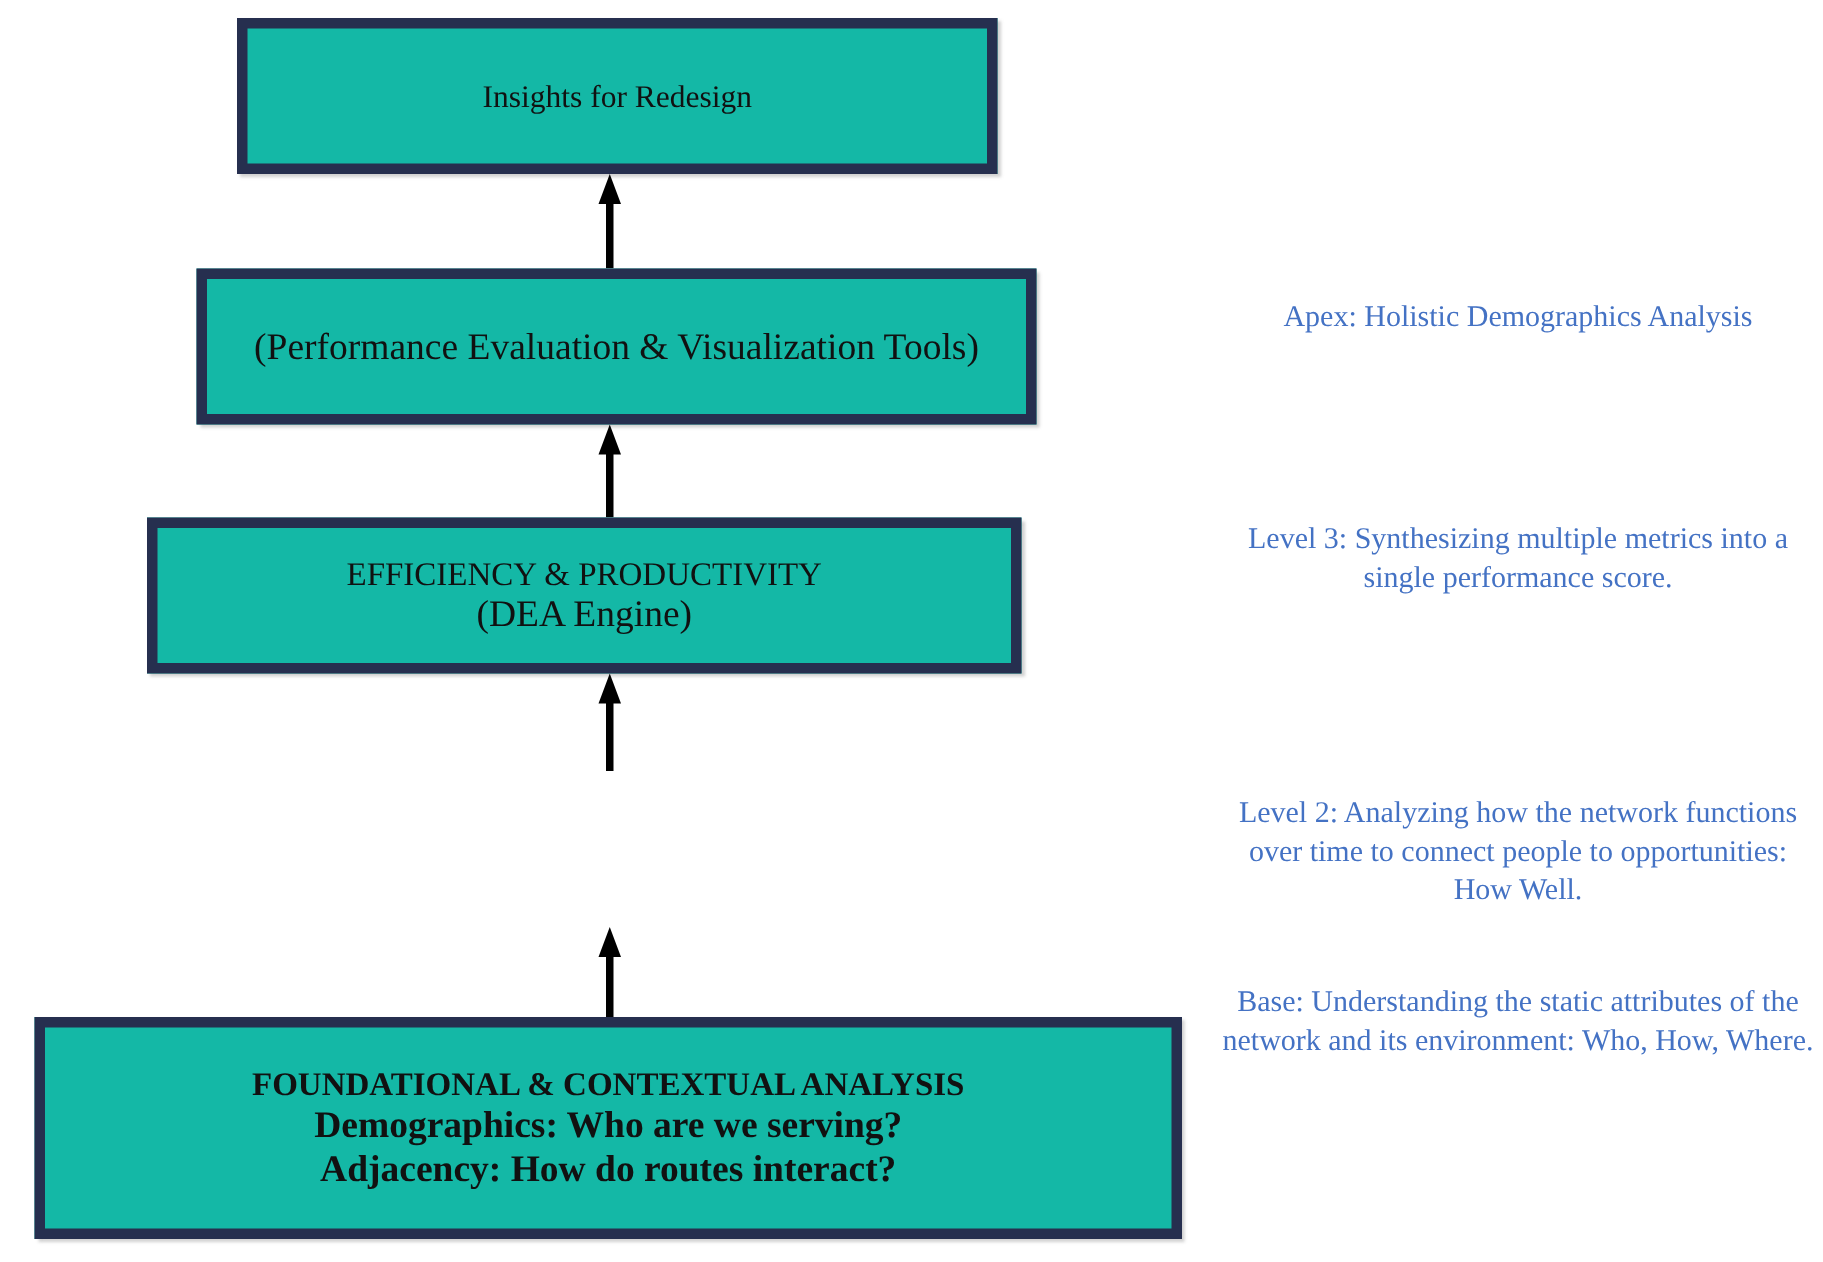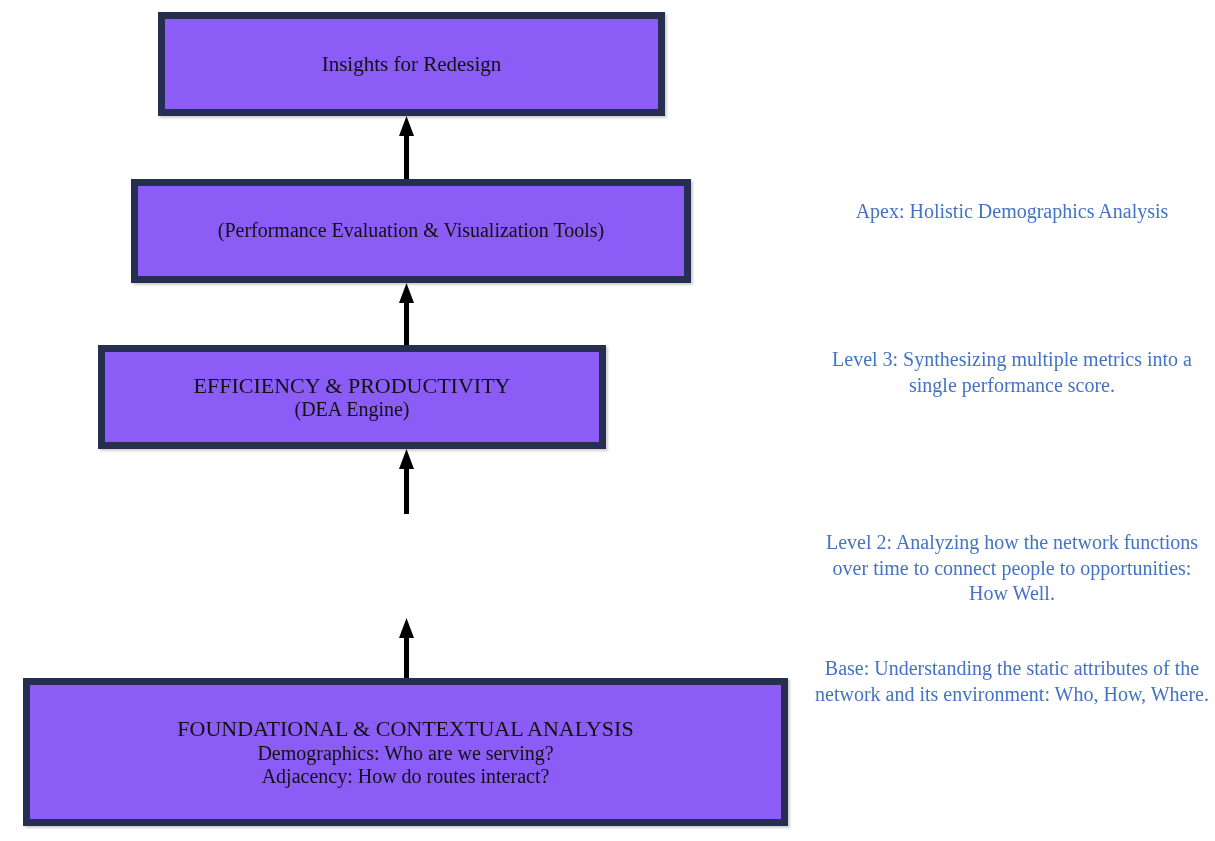--- a/index.html
+++ b/index.html
@@ -16,21 +16,21 @@
     width: 1215px;
     height: 841px;
     background: #ffffff;
     overflow: hidden;
   }
 
   
   .tier-box {
     position: absolute;
     box-sizing: border-box;
-    background: #8b5cf6;
+    background: #14b8a6;
     border: 7px solid #262F4F;
     display: flex;
     flex-direction: column;
     align-items: center;
     justify-content: center;
     text-align: center;
     color: #111111;
     box-shadow: 2px 2px 2px rgba(120,120,120,0.35);
   }
   .tier-box .line {
@@ -38,29 +38,29 @@
     line-height: 1.16;
     white-space: nowrap;
   }
   .line-title {
     font-size: 22px;
   }
   .line-plain {
     font-size: 21px;
   }
   .line-sub {
-    font-size: 20px;
+    font-size: 25px;
   }
 
   
   #box-apex      { left: 158px; top: 12px;  width: 507px; height: 104px; }
   #box-level4    { left: 131px; top: 179px; width: 560px; height: 104px; }
-  #box-level3    { left: 98px;  top: 345px; width: 508px; height: 104px; }
+  #box-level3    { left: 98px;  top: 345px; width: 583px; height: 104px; }
   #box-level2    { left: 66px;  top: 514px; width: 681px; height: 104px; }
-  #box-base      { left: 23px;  top: 678px; width: 765px; height: 148px; }
+  #box-base      { left: 23px;  top: 678px; width: 765px; height: 148px; font-weight: bold; }
 
   
   .arrow {
     position: absolute;
     left: 398px;
     width: 17px;
   }
   .arrow svg { display: block; }
   #arrow-base-to-level2   { top: 618px; height: 60px; }
   #arrow-level2-to-level3 { top: 449px; height: 65px; }

